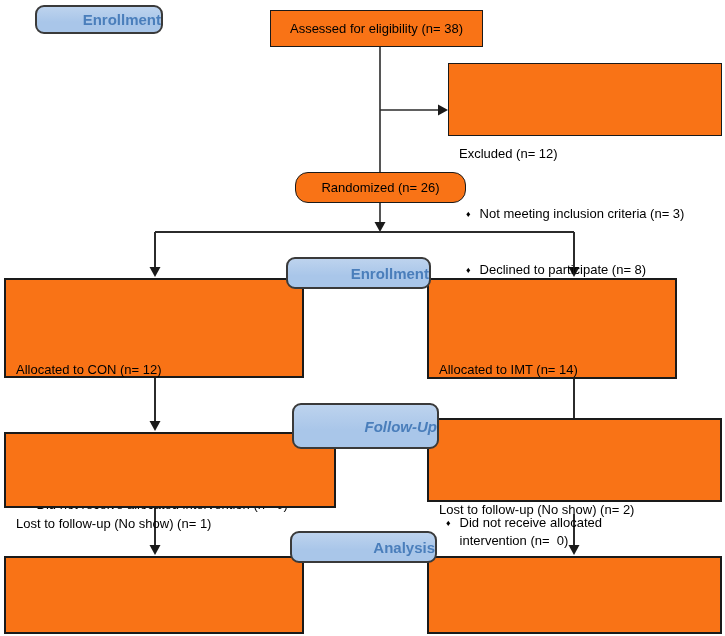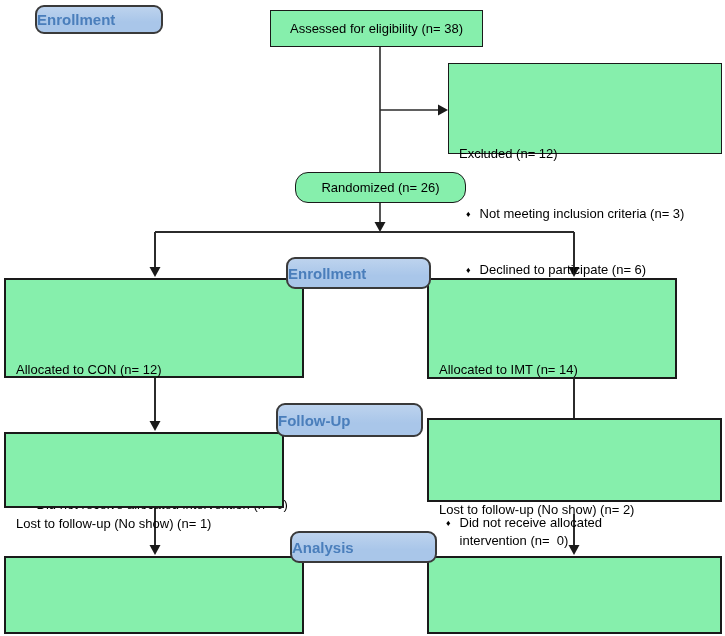--- a/index.html
+++ b/index.html
@@ -13,21 +13,21 @@
     overflow: hidden;
   }
   svg.connectors {
     position: absolute;
     left: 0; top: 0;
     width: 725px; height: 636px;
     z-index: 1;
   }
   .fbox {
     position: absolute;
-    background: #86efac;
+    background: #f97316;
     border: 2px solid var(--box-border, #1a1a1a);
     box-sizing: border-box;
     font-size: 13px;
     line-height: 18px;
     z-index: 2;
     white-space: pre-wrap;
   }
   .fbox.thin { border-width: 1px; }
   .fbox.centered {
     display: flex;
@@ -51,21 +51,21 @@
   }
   .fbox.wide .box-title { margin-bottom: 9px; }
   .fbox.wide .bullet-row { margin-top: 9px; }
   .line-para { margin: 0; }
   .line-para + .line-para { margin-top: 17px; }
   .stage-label {
     position: absolute;
     z-index: 3;
     display: flex;
     align-items: center;
-    justify-content: flex-start;
+    justify-content: flex-end;
     background: linear-gradient(180deg, var(--label-fill-light, #bcd3ee) 0%, var(--label-fill, #a9c6e9) 60%);
     border: 2px solid var(--label-border, #3a3a3a);
     border-radius: 9px;
     box-sizing: border-box;
     font-weight: bold;
     font-size: 15px;
     color: var(--label-text, #4a7ebb);
   }
 </style>
 </head>
@@ -102,41 +102,41 @@
       <polygon points="568.5,545 579.5,545 574,555" stroke="none"></polygon>
     </g>
   </svg>
 
   <div class="stage-label" style="left:35px; top:5px; width:128px; height:29px;">
     <span>Enrollment</span>
   </div>
   <div class="stage-label" style="left:286px; top:257px; width:145px; height:32px;">
     <span>Enrollment</span>
   </div>
-  <div class="stage-label" style="left:276px; top:403px; width:147px; height:34px;">
+  <div class="stage-label" style="left:292px; top:403px; width:147px; height:46px;font-style:italic;">
     <span>Follow-Up</span>
   </div>
   <div class="stage-label" style="left:290px; top:531px; width:147px; height:32px;">
     <span>Analysis</span>
   </div>
 
   <div class="fbox thin centered" style="left:270px; top:10px; width:213px; height:37px;">
     <span>Assessed for eligibility (n= 38)</span>
   </div>
 
-  <div class="fbox thin" style="left:448px; top:63px; width:274px; height:91px;">
+  <div class="fbox thin" style="left:448px; top:63px; width:274px; height:73px;">
     <div class="inner">
       <div class="box-title">Excluded (n= 12)</div>
       <div class="bullet-row">
         <span class="diamond">♦</span>
         <span>Not meeting inclusion criteria (n= 3)</span>
       </div>
       <div class="bullet-row">
         <span class="diamond">♦</span>
-        <span>Declined to participate (n= 6)</span>
+        <span>Declined to participate (n= 8)</span>
       </div>
       <div class="bullet-row">
         <span class="diamond">♦</span>
         <span>Other reasons (n= 2)</span>
       </div>
     </div>
   </div>
 
   <div class="fbox thin centered" style="left:295px; top:172px; width:171px; height:31px;border-radius:13px;">
     <span>Randomized (n= 26)</span>
@@ -163,21 +163,21 @@
         <span class="diamond">♦</span>
         <span>Received allocated intervention (n= 14)</span>
       </div>
       <div class="bullet-row">
         <span class="diamond">♦</span>
         <span>Did not receive allocated intervention (n=  0)</span>
       </div>
     </div>
   </div>
 
-  <div class="fbox" style="left:4px; top:432px; width:280px; height:76px;">
+  <div class="fbox" style="left:4px; top:432px; width:332px; height:76px;">
     <div class="inner">
       <p class="line-para">Lost to follow-up (No show) (n= 1)</p>
       <p class="line-para">Discontinued intervention (n= 0)</p>
     </div>
   </div>
 
   <div class="fbox" style="left:427px; top:418px; width:295px; height:84px;">
     <div class="inner">
       <p class="line-para">Lost to follow-up (No show) (n= 2)</p>
       <p class="line-para">Discontinued intervention (Urinary complications) (n= 1)</p>

